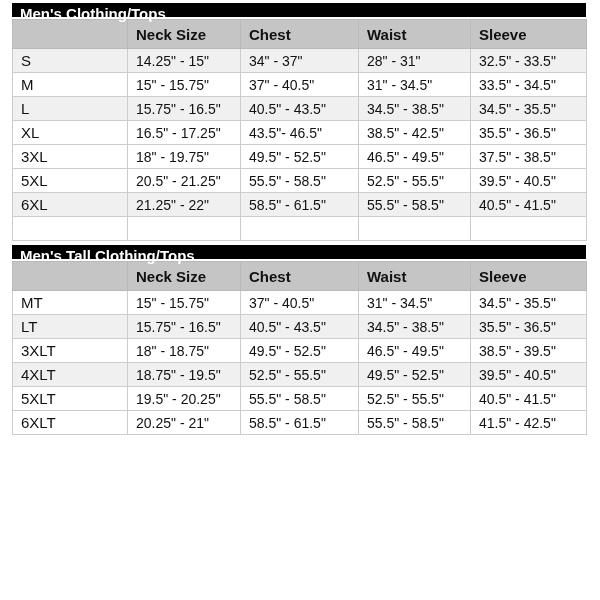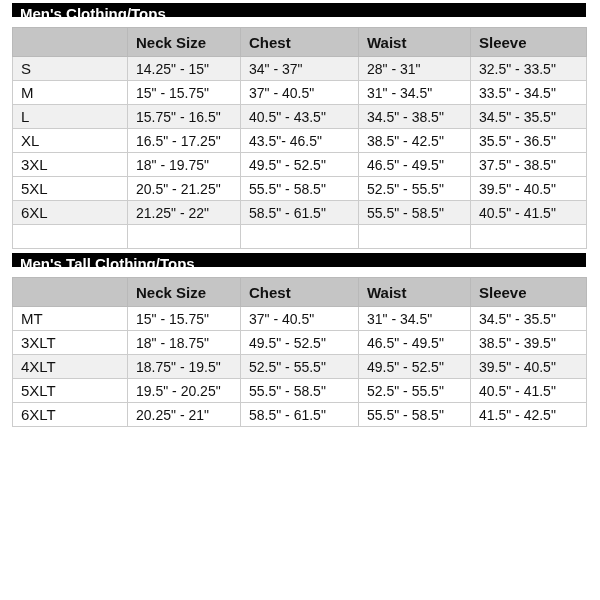--- a/index.html
+++ b/index.html
@@ -29,21 +29,21 @@
     height:14px;
     line-height:22px;
     padding-left:8px;
     box-sizing:border-box;
     width:574px;
   }
   table.size-table{
     border-collapse:collapse;
     table-layout:fixed;
     width:574px;
-    margin-top:10px;
+    margin-top:2px;
     font-size:14px;
   }
   table.size-table th{
     background:var(--header-row-bg);
     height:29px;
     text-align:left;
     font-size:15px;
     font-weight:bold;
     padding:0 0 0 8px;
     border:1px solid var(--header-border);
@@ -171,20 +171,27 @@
           </tr>
         </thead>
       <tbody>
           <tr>
             <td>MT</td>
             <td>15" - 15.75"</td>
             <td>37" - 40.5"</td>
             <td>31" - 34.5"</td>
             <td>34.5" - 35.5"</td>
           </tr>
+          <tr class="striped">
+            <td>LT</td>
+            <td>15.75" - 16.5"</td>
+            <td>40.5" - 43.5"</td>
+            <td>34.5" - 38.5"</td>
+            <td>35.5" - 36.5"</td>
+          </tr>
           <tr>
             <td>3XLT</td>
             <td>18" - 18.75"</td>
             <td>49.5" - 52.5"</td>
             <td>46.5" - 49.5"</td>
             <td>38.5" - 39.5"</td>
           </tr>
           <tr class="striped">
             <td>4XLT</td>
             <td>18.75" - 19.5"</td>

